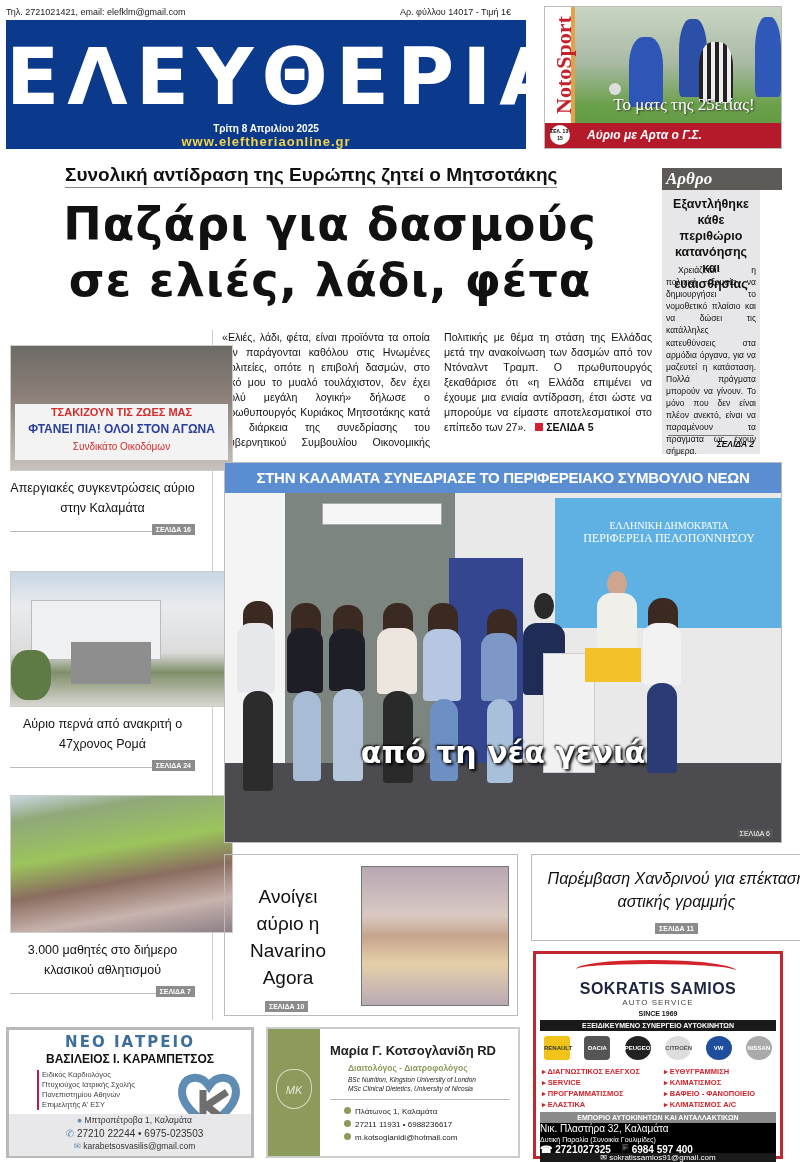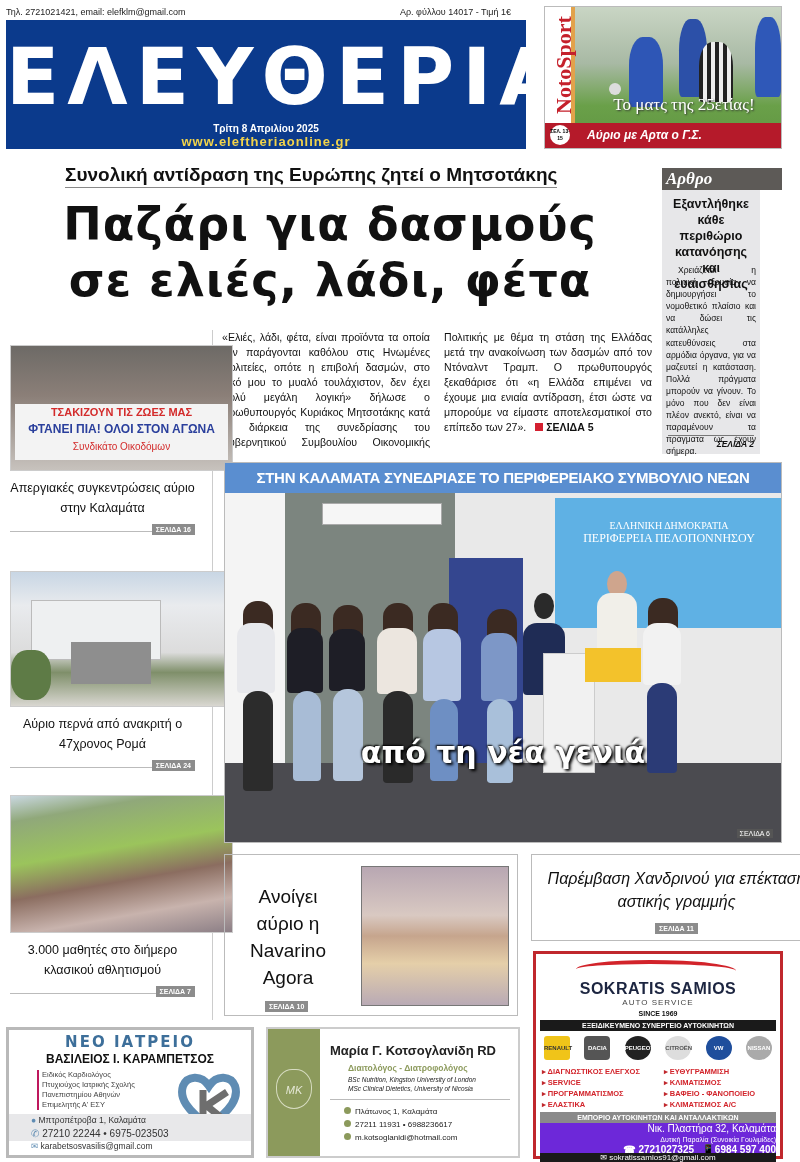--- a/index.html
+++ b/index.html
@@ -78,32 +78,32 @@
   .sam-car { position: absolute; left: 40px; top: 6px; width: 160px; height: 20px; border-top: 4px solid #d2232a; border-radius: 60% 70% 0 0; }
   .sam-name { position: absolute; left: 0; right: 0; top: 26px; text-align: center; font-weight: bold; font-size: 16px; color: #1c2540; letter-spacing: 0.5px; }
   .sam-sub { position: absolute; left: 0; right: 0; top: 44px; text-align: center; font-size: 8px; color: #444; letter-spacing: 1px; }
   .sam-since { position: absolute; left: 0; right: 0; top: 56px; text-align: center; font-size: 7px; font-weight: bold; }
   .sam-bar { position: absolute; left: 4px; right: 4px; height: 11px; background: #1a1a1a; color: #fff; font-size: 7px; font-weight: bold; line-height: 11px; text-align: center; }
   .sam-logos { position: absolute; left: 8px; right: 8px; top: 82px; height: 24px; display: flex; justify-content: space-between; }
   .sam-logo { width: 26px; height: 24px; border-radius: 50%; font-size: 6px; color: #fff; text-align: center; line-height: 24px; font-weight: bold; }
   .sam-list { position: absolute; top: 112px; font-size: 7.5px; font-weight: bold; color: #d2232a; line-height: 11px; }
   .sam-list div::before { content: "▸ "; color: #c0282d; }
   .sam-grey { position: absolute; left: 4px; right: 4px; top: 158px; height: 11px; background: #8a8a8a; color: #fff; font-size: 7px; font-weight: bold; line-height: 11px; text-align: center; }
-  .sam-dark { position: absolute; left: 4px; right: 4px; top: 169px; height: 34px; background: #6d28d9; color: #fff; text-align: right; }
+  .sam-dark { position: absolute; left: 4px; right: 4px; top: 169px; height: 34px; background: #000000; color: #fff; text-align: left; }
   .sam-dark .a { font-size: 10px; line-height: 12px; }
   .sam-dark .b { font-size: 7px; line-height: 9px; }
   .sam-dark .c { font-size: 10px; line-height: 11px; font-weight: bold; }
 
   
   .doc { left: 6px; top: 1027px; width: 248px; height: 131px; border: 3px solid #b9b9b9; background: #fff; }
   .doc-t1 { position: absolute; left: 0; right: 0; top: 3px; text-align: center; font-family: "DejaVu Sans", sans-serif; font-weight: bold; font-size: 15px; color: #3d6f9a; letter-spacing: 2px; }
   .doc-t2 { position: absolute; left: 0; right: 0; top: 22px; text-align: center; font-weight: bold; font-size: 12px; color: #111; }
   .doc-spec { position: absolute; left: 28px; top: 40px; font-size: 7.5px; line-height: 10px; color: #444; border-left: 2px solid #be185d; padding-left: 3px; }
   .doc-logo { position: absolute; left: 168px; top: 40px; width: 64px; height: 60px; }
-  .doc-contact { position: absolute; left: 0; right: 0; top: 84px; height: 27px; background: #e8e8ea; padding-left: 22px; font-size: 8.5px; line-height: 13px; color: #333; }
+  .doc-contact { position: absolute; left: 0; right: 0; top: 84px; height: 42px; background: #e8e8ea; padding-left: 9px; font-size: 8.5px; line-height: 13px; color: #333; text-align: center; }
 
   .diet { left: 266px; top: 1027px; width: 254px; height: 131px; border: 2px solid #ccc; background: #fff; }
   .diet-side { position: absolute; left: 0; top: 0; width: 52px; height: 127px; background: #8c9a5c; }
   .diet-apple { position: absolute; left: 8px; top: 40px; width: 36px; height: 40px; border: 1px solid #d7dcc1; border-radius: 45% 45% 50% 50%; color: #e5e8d6; font-style: italic; font-size: 11px; text-align: center; line-height: 40px; }
   .diet-name { position: absolute; left: 62px; top: 14px; font-size: 13px; font-weight: bold; color: #222; }
   .diet-role { position: absolute; left: 80px; top: 34px; font-size: 8.5px; color: #8c9a5c; font-weight: bold; }
   .diet-deg { position: absolute; left: 80px; top: 46px; font-size: 6.5px; line-height: 9px; font-style: italic; color: #222; }
   .diet-hr { position: absolute; left: 62px; right: 8px; top: 70px; border-top: 1px solid #bbb; }
   .diet-contact { position: absolute; left: 88px; top: 76px; font-size: 8px; line-height: 13px; color: #222; }
   .diet-contact div::before { content: ""; display: inline-block; width: 7px; height: 7px; border-radius: 50%; background: #8c9a5c; margin-right: 4px; margin-left: -12px; }

